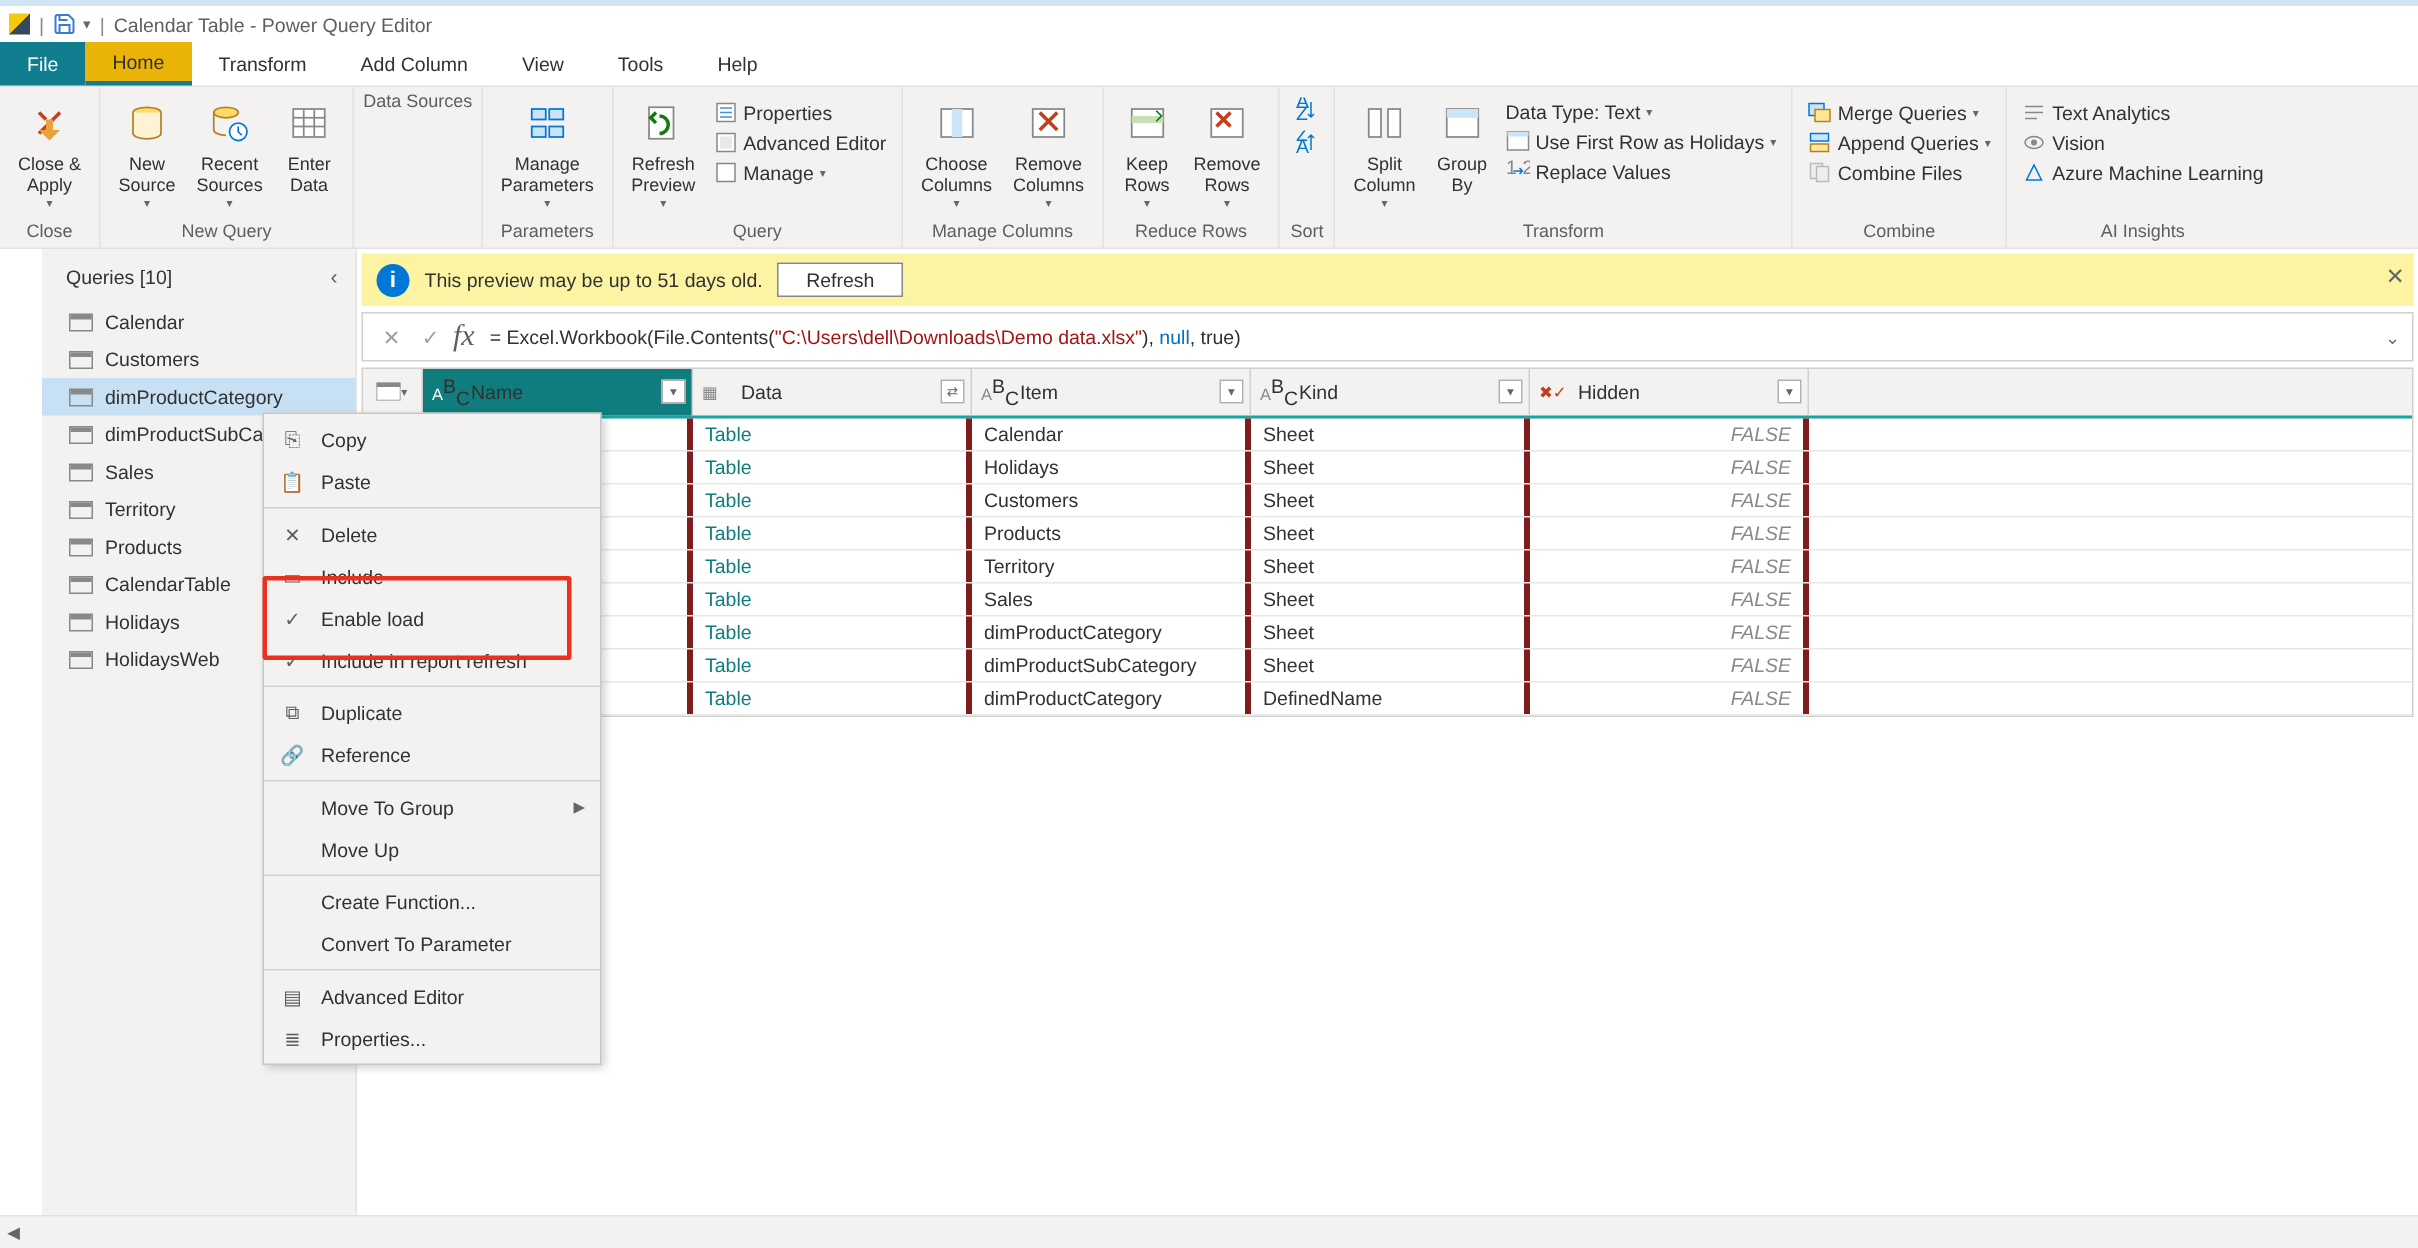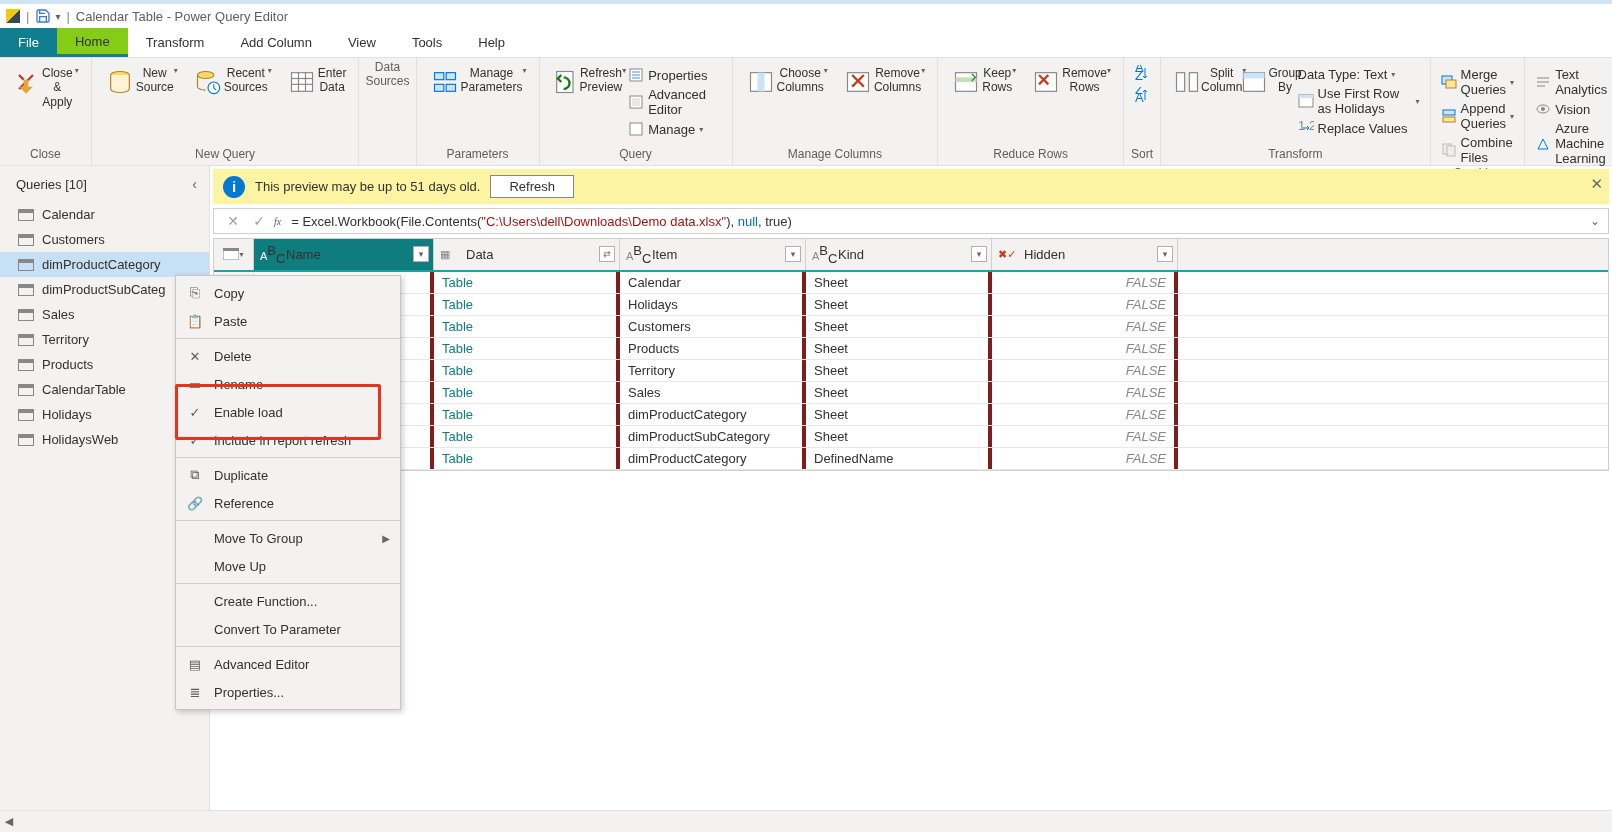--- a/index.html
+++ b/index.html
@@ -6,50 +6,50 @@
 body { background:#fff; width:1612px; height:832px; overflow:hidden; position:relative; }
 .titlebar { height:28px; background:#fff; border-top:4px solid #CFE4F5; display:flex; align-items:center; padding-left:6px; gap:6px; }
 .titlebar .logo { width:14px; height:14px; background:linear-gradient(135deg,#F2C811 50%,#34495E 50%); }
 .titlebar .save-icon { width:16px; height:16px; color:#3A7BD5; }
 .titlebar .down { font-size:10px; color:#666; margin-left:-2px; }
 .titlebar .vbar { color:#888; }
 .titlebar .title { color:#605e5c; }
 .tabs { height:30px; display:flex; align-items:stretch; border-bottom:1px solid #E1E1E1; }
 .tab { padding:0 18px; display:flex; align-items:center; color:#323130; cursor:default; }
 .tab.active { background:#117E8F; color:#fff; }
-.tab.active2 { background:#84cc16; border-bottom:3px solid #117E8F; font-weight:400; }
+.tab.active2 { background:#eab308; border-bottom:3px solid #117E8F; font-weight:400; }
 .ribbon { height:108px; background:#F3F2F1; display:flex; border-bottom:1px solid #E1E1E1; }
 .rgroup { display:flex; flex-direction:column; justify-content:space-between; border-right:1px solid #E1E1E1; padding:2px 6px; }
 .rgroup .row { display:flex; align-items:flex-start; gap:2px; flex:1; padding-top:4px;}
 .rgroup .glabel { text-align:center; font-size:12px; color:#605e5c; padding-bottom:2px; }
-.rbtn { display:flex; flex-direction:row; align-items:flex-start; justify-content:flex-start; padding:2px 6px; min-width:46px; text-align:center; line-height:1.2; }
+.rbtn { display:flex; flex-direction:column; align-items:center; justify-content:flex-start; padding:2px 6px; min-width:46px; text-align:center; line-height:1.2; }
 .rbtn .icn { width:32px; height:32px; display:flex; align-items:center; justify-content:center; color:#323130; margin-bottom:4px;}
 .rbtn span { font-size:12px; }
 .rbtn .caret { font-size:8px; color:#666;}
 .smallbtns { display:flex; flex-direction:column; gap:2px; padding-top:2px;}
 .smallbtn { display:flex; align-items:center; gap:4px; font-size:12px; padding:1px 4px; color:#323130;}
 .smallbtn.disabled { color:#A19F9D; }
 .smallbtn .caret { font-size:8px; color:#666;}
 .smallbtn svg { width:16px; height:16px; flex-shrink:0; }
 .main { display:flex; height:calc(832px - 28px - 30px - 108px - 22px); }
-.sidebar { width:210px; background:#F3F2F1; border-right:1px solid #E1E1E1; display:flex; flex-direction:column; }
+.sidebar { width:210px; background:#F3F2F1; border-right:1px solid #E1E1E1; display:flex; flex-direction:column;margin-left:28px; }
 .sidebar-header { display:flex; justify-content:space-between; align-items:center; padding:10px 12px 10px 16px; color:#605e5c;}
 .sidebar-header .chev { font-size:14px; color:#605e5c;}
 .qitem { display:flex; align-items:center; gap:8px; padding:5px 10px 5px 18px; }
 .qitem.sel { background:#C7E0F4; }
 .qicon { width:16px; height:12px; border:1px solid #888; position:relative; flex-shrink:0; }
 .qicon::before { content:""; position:absolute; top:0;left:0;right:0;height:3px;background:#888; }
 .content { flex:1; display:flex; flex-direction:column; position:relative;}
 .infobar { background:#FCF4A3; display:flex; align-items:center; gap:10px; padding:6px 10px; margin:3px 3px 0 3px; position:relative;}
 .infobar .iicon { width:22px; height:22px; border-radius:50%; background:#0078D4; color:#fff; display:flex; align-items:center; justify-content:center; font-weight:700; font-size:15px;}
 .infobar button { background:#fff; border:1px solid #888; padding:3px 18px; font-size:13px;}
 .infobar .close { position:absolute; right:6px; top:6px; font-size:15px; color:#666; }
 .fxbar { display:flex; align-items:center; gap:4px; border:1px solid #D0D0D0; margin:4px 3px 0 3px; padding:4px 8px;}
 .fxbar .btn { width:22px; text-align:center; color:#A19F9D; font-size:14px;}
-.fxbar .fx { font-family:"Segoe UI"; font-style:italic; font-size:10px; color:#605e5c; padding-right:6px;}
+.fxbar .fx { font-family:"Segoe UI"; font-style:italic; font-size:20px; color:#605e5c; padding-right:6px;}
 .fxbar .formula { font-family:Consolas,monospace; font-size:14px; flex:1;}
 .fxbar .formula .str { color:#A31515;}
 .fxbar .formula .kw  { color:#0070C0;}
 .fxbar .expand { font-size:12px; color:#666; }
 .datagrid { margin:4px 3px 0 3px; border:1px solid #D0D0D0; }
 .ghead { display:flex; background:#F3F2F1; border-bottom:2px solid #1AA3A3;}
 .ghead .corner { width:40px; background:#F3F2F1; border-right:1px solid #D0D0D0; display:flex; align-items:center; justify-content:center;}
 .gcol { display:flex; align-items:center; padding:4px 6px; border-right:1px solid #D0D0D0; position:relative;}
 .gcol .ticon { width:22px; font-size:11px; color:#888; margin-right:4px;}
 .gcol .dd { position:absolute; right:4px; width:16px; height:16px; border:1px solid #B0B0B0; background:#fff; display:flex; align-items:center; justify-content:center; font-size:9px; color:#666;}
@@ -590,21 +590,21 @@
       <span class="cicn">📋</span>
       <span>Paste</span>
     </div>
   <div class="cmsep"></div>
   <div class="cmitem">
       <span class="cicn">✕</span>
       <span>Delete</span>
     </div>
   <div class="cmitem">
       <span class="cicn">▭</span>
-      <span>Rename</span>
+      <span>Include</span>
     </div>
   <div class="cmitem">
       <span class="cicn">✓</span>
       <span>Enable load</span>
     </div>
   <div class="cmitem">
       <span class="cicn">✓</span>
       <span>Include in report refresh</span>
     </div>
   <div class="cmsep"></div>

